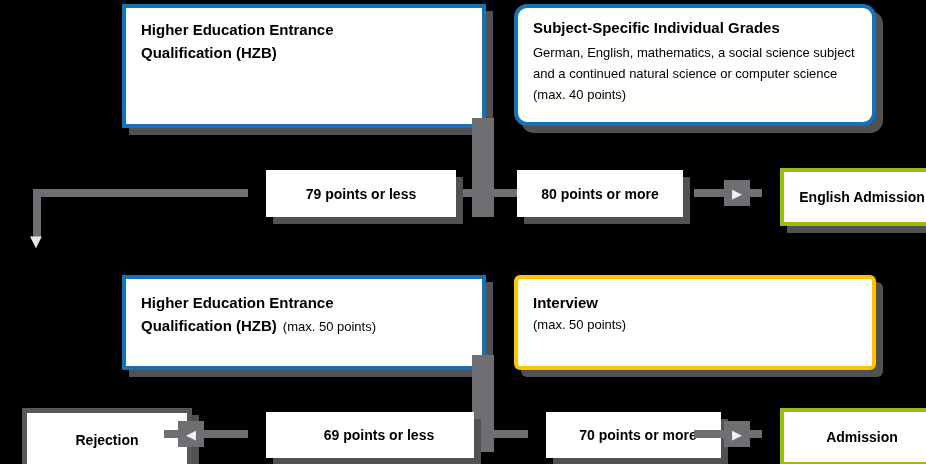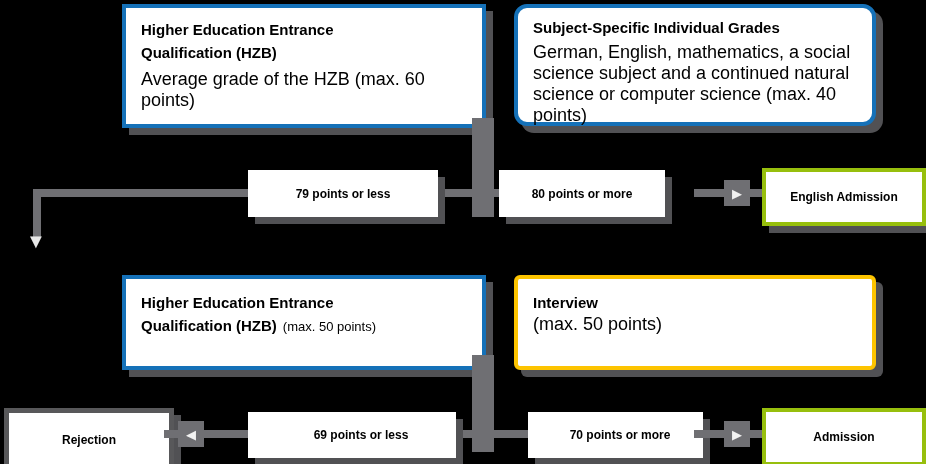--- a/index.html
+++ b/index.html
@@ -11,26 +11,26 @@
   .stage { position: absolute; left: 0; top: 0; width: 919px; height: 464px; background: #000; }
 
   .box { position: absolute; background: #fff; box-shadow: 7px 7px 0 #515154; }
   .border-blue   { border: 4px solid #1571b8; }
   .border-yellow { border: 4px solid #fdc400; }
   .border-green  { border: 4px solid #97bf0d; }
   .border-gray   { border: 5px solid #58585a; }
 
   .info { padding: 10px 15px 0 15px; }
   .title { font-size: 15px; font-weight: bold; line-height: 23px; }
-  .bodytext { font-size: 18px; line-height: 21px; margin-top: 5px; }
+  .bodytext { font-size: 13px; line-height: 21px; margin-top: 5px; }
   .note { font-weight: normal; font-size: 13px; margin-left: 6px; }
 
   .pill {
     display: flex; align-items: center; justify-content: center;
-    font-size: 12px; font-weight: bold; text-align: center;
+    font-size: 14px; font-weight: bold; text-align: center; margin-left: 18px;
   }
 
   .conn { position: absolute; background: #6f6f73; }
 
   .arrowbox {
     position: absolute; width: 26px; height: 26px; background: #6f6f73;
     display: flex; align-items: center; justify-content: center;
   }
   .arrowbox span { color: #f2f2f2; font-size: 13px; line-height: 1; }
 
@@ -39,21 +39,20 @@
 </head>
 <body>
 
 <div class="stage">
 
   <div class="box border-blue info" style="left:122px;top:4px;width:326px;height:106px;">
     <div class="title">
       <span>Higher Education Entrance</span><br>
       <span>Qualification (HZB)</span>
     </div>
-    <div class="bodytext">Average grade of the HZB (max. 60 points)</div>
   </div>
 
   <div class="box border-blue info" style="left:514px;top:4px;width:324px;height:106px;padding-top:8px;border-radius:13px;">
     <div class="title" style="line-height:24px;">Subject-Specific Individual Grades</div>
     <div class="bodytext" style="margin-top:2px;">German, English, mathematics, a social science subject and a continued natural science or computer science (max. 40 points)</div>
   </div>
 
   <div class="conn" style="left:472px;top:118px;width:22px;height:99px;"></div>
   <div class="conn" style="left:438px;top:189px;width:34px;height:8px;"></div>
   <div class="conn" style="left:494px;top:189px;width:34px;height:8px;"></div>

